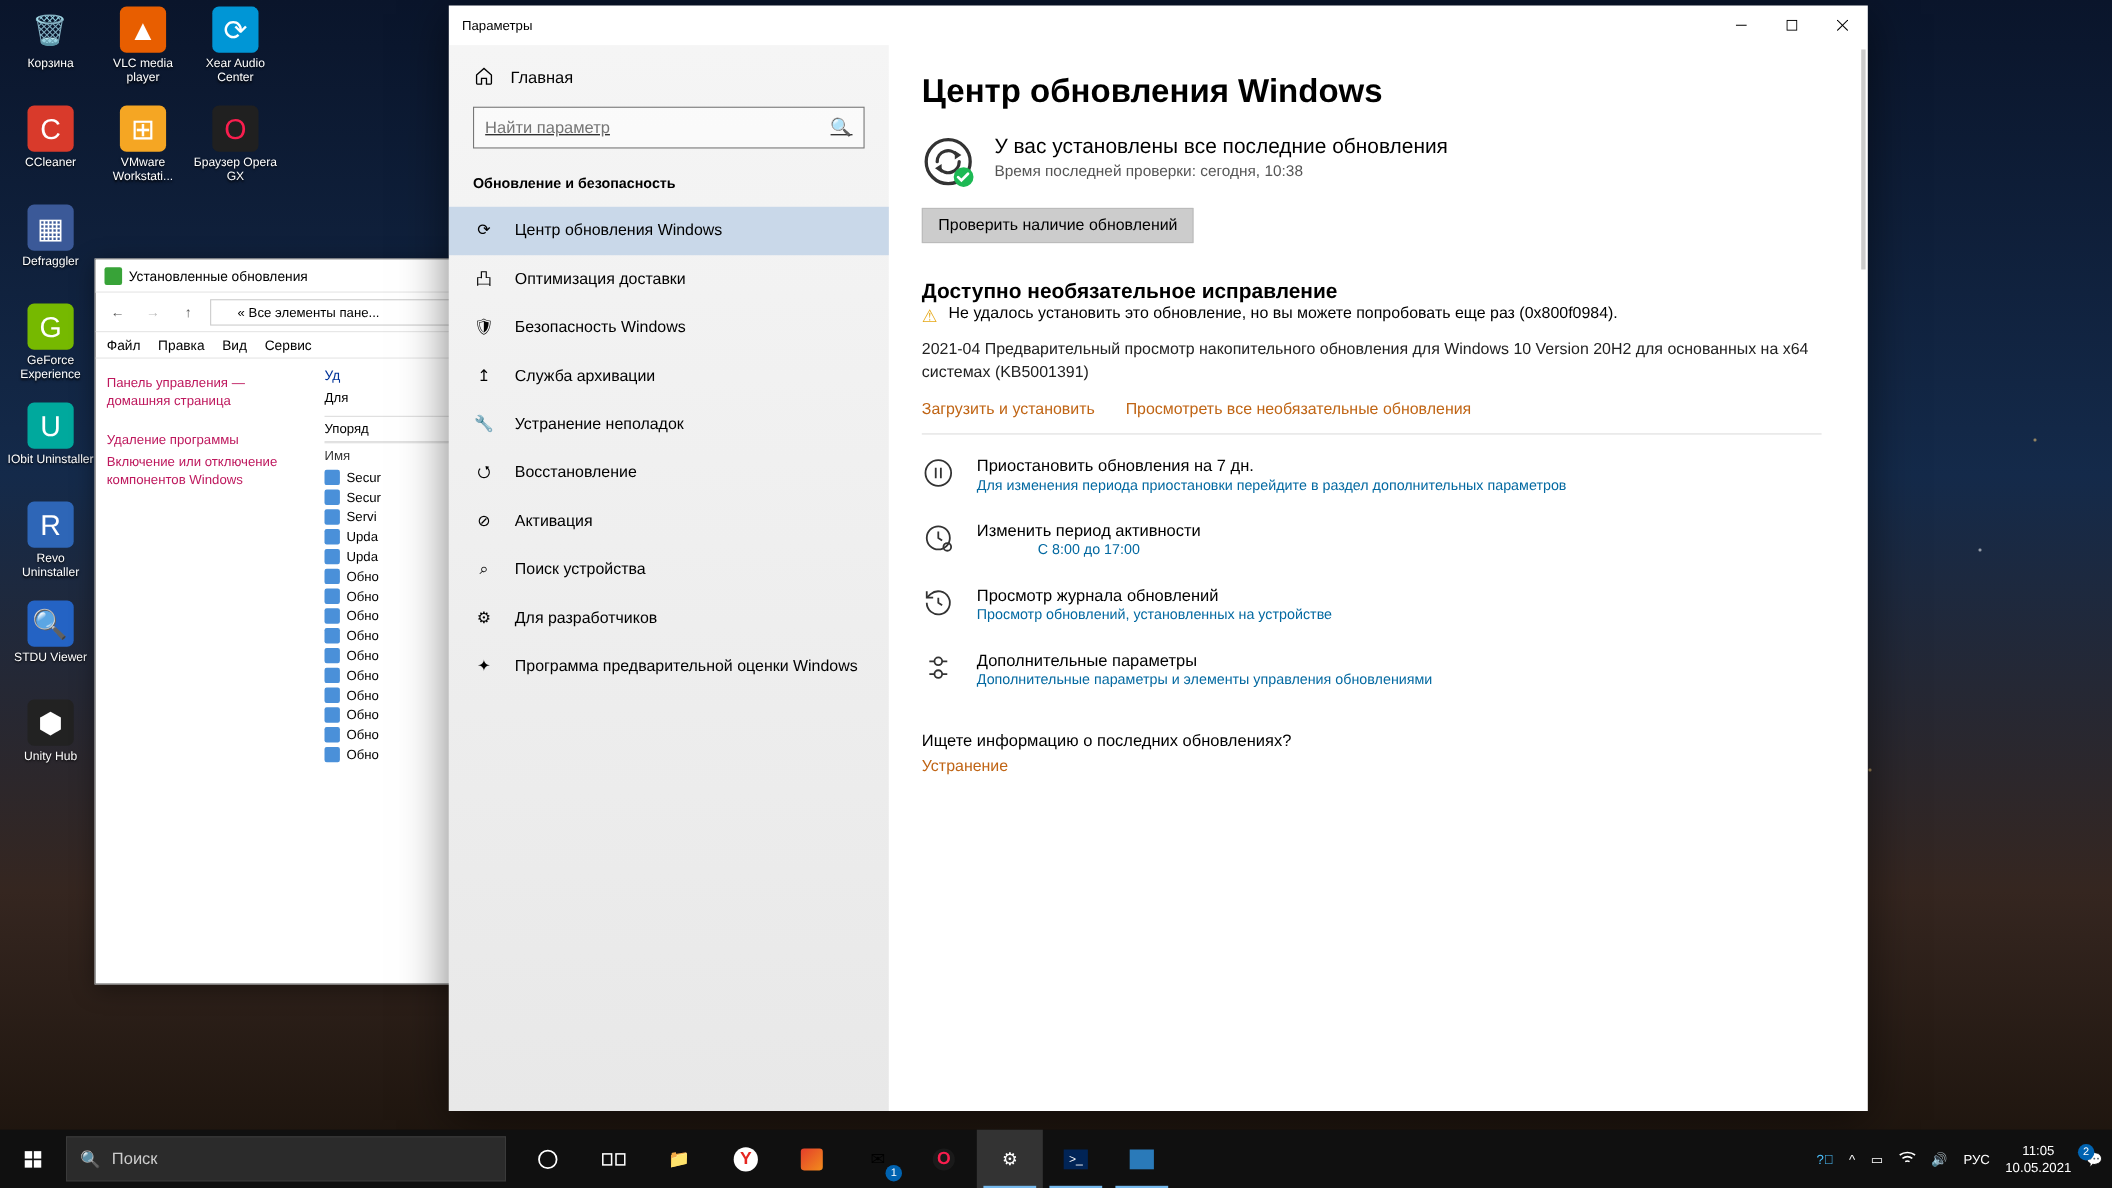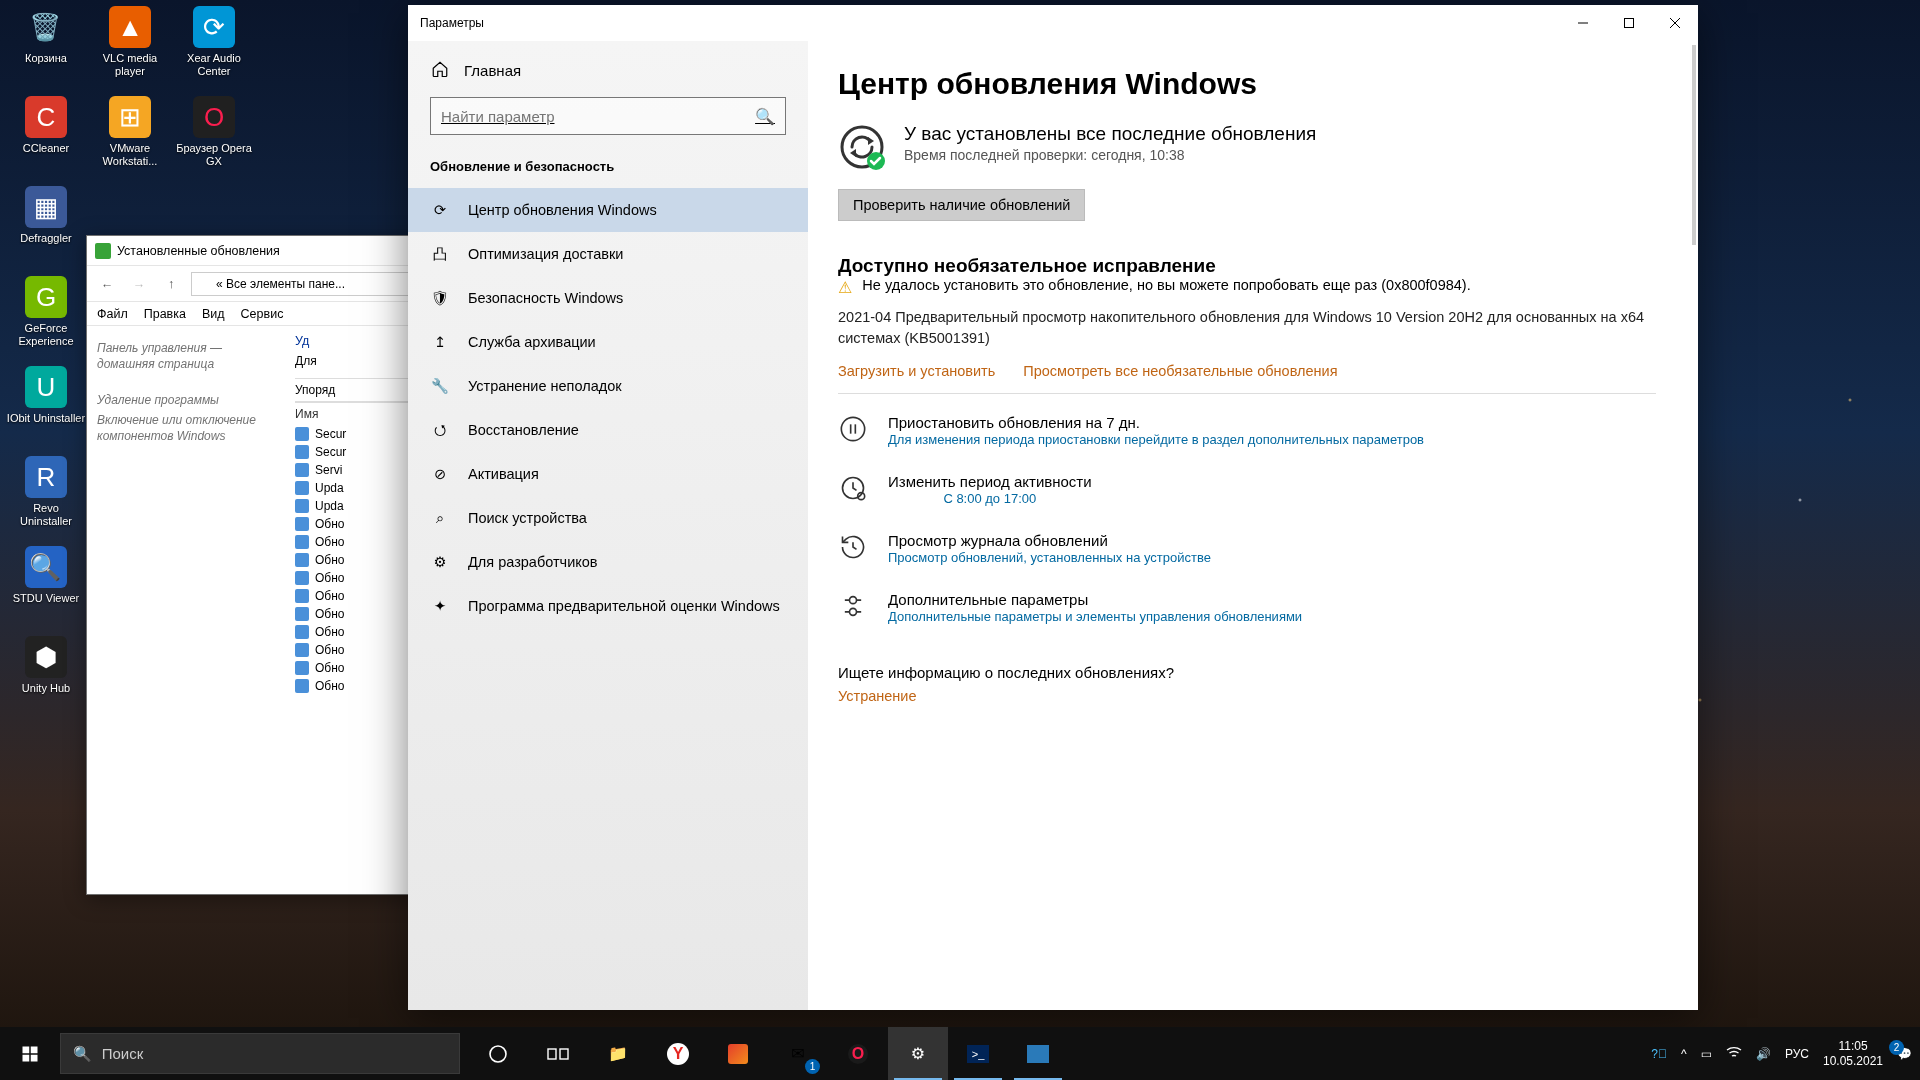--- a/index.html
+++ b/index.html
@@ -33,21 +33,21 @@
   
   .cp-window { position:absolute; left:86px; top:235px; width:850px; height:660px; background:#fff; border:1px solid #707070; box-shadow:0 4px 20px rgba(0,0,0,.4); font-size:12.5px; color:#000;}
   .cp-title{height:30px;display:flex;align-items:center;padding:0 8px;gap:6px;border-bottom:1px solid #e5e5e5;background:#fff;}
   .cp-title .i{width:16px;height:16px;background:#38a338;border-radius:2px;}
   .cp-nav{height:36px;display:flex;align-items:center;gap:8px;padding:0 8px;border-bottom:1px solid #e5e5e5;}
   .cp-nav .arrow{width:24px;height:24px;border-radius:4px;display:flex;align-items:center;justify-content:center;color:#555;}
   .cp-addr{flex:1;border:1px solid #ccc;height:24px;display:flex;align-items:center;padding:0 6px;gap:4px;font-size:12px;}
   .cp-menu{height:24px;display:flex;gap:16px;padding:0 10px;border-bottom:1px solid #e5e5e5;align-items:center;}
   .cp-body{display:flex;height:calc(100% - 90px);}
   .cp-side{width:200px;padding:10px;color:#0066cc;font-size:12px;}
-  .cp-side a{display:block;margin:4px 0;color:#737373;text-decoration:none;line-height:16px;font-style:italic;}
+  .cp-side a{display:block;margin:4px 0;color:#be185d;text-decoration:none;line-height:16px;}
   .cp-main{flex:1;padding:8px;overflow:hidden;}
   .cp-main h4{font-weight:400;color:#003399;margin-bottom:6px;}
   .cp-list{border-top:1px solid #ddd;}
   .cp-list .hdr{font-size:12px;color:#333;padding:4px 0;font-weight:400;}
   .cp-list .row{display:flex;align-items:center;gap:6px;height:18px;font-size:12px;}
   .cp-list .row .ic{width:14px;height:14px;background:#4a90d9;border-radius:2px;}
 
   
   .settings { position:absolute; left:408px; top:5px; width:1290px; height:1005px; background:#fff; box-shadow:0 8px 40px rgba(0,0,0,.5); display:flex; flex-direction:column;}
   .s-titlebar{height:36px;display:flex;align-items:center;justify-content:space-between;padding-left:12px;}

